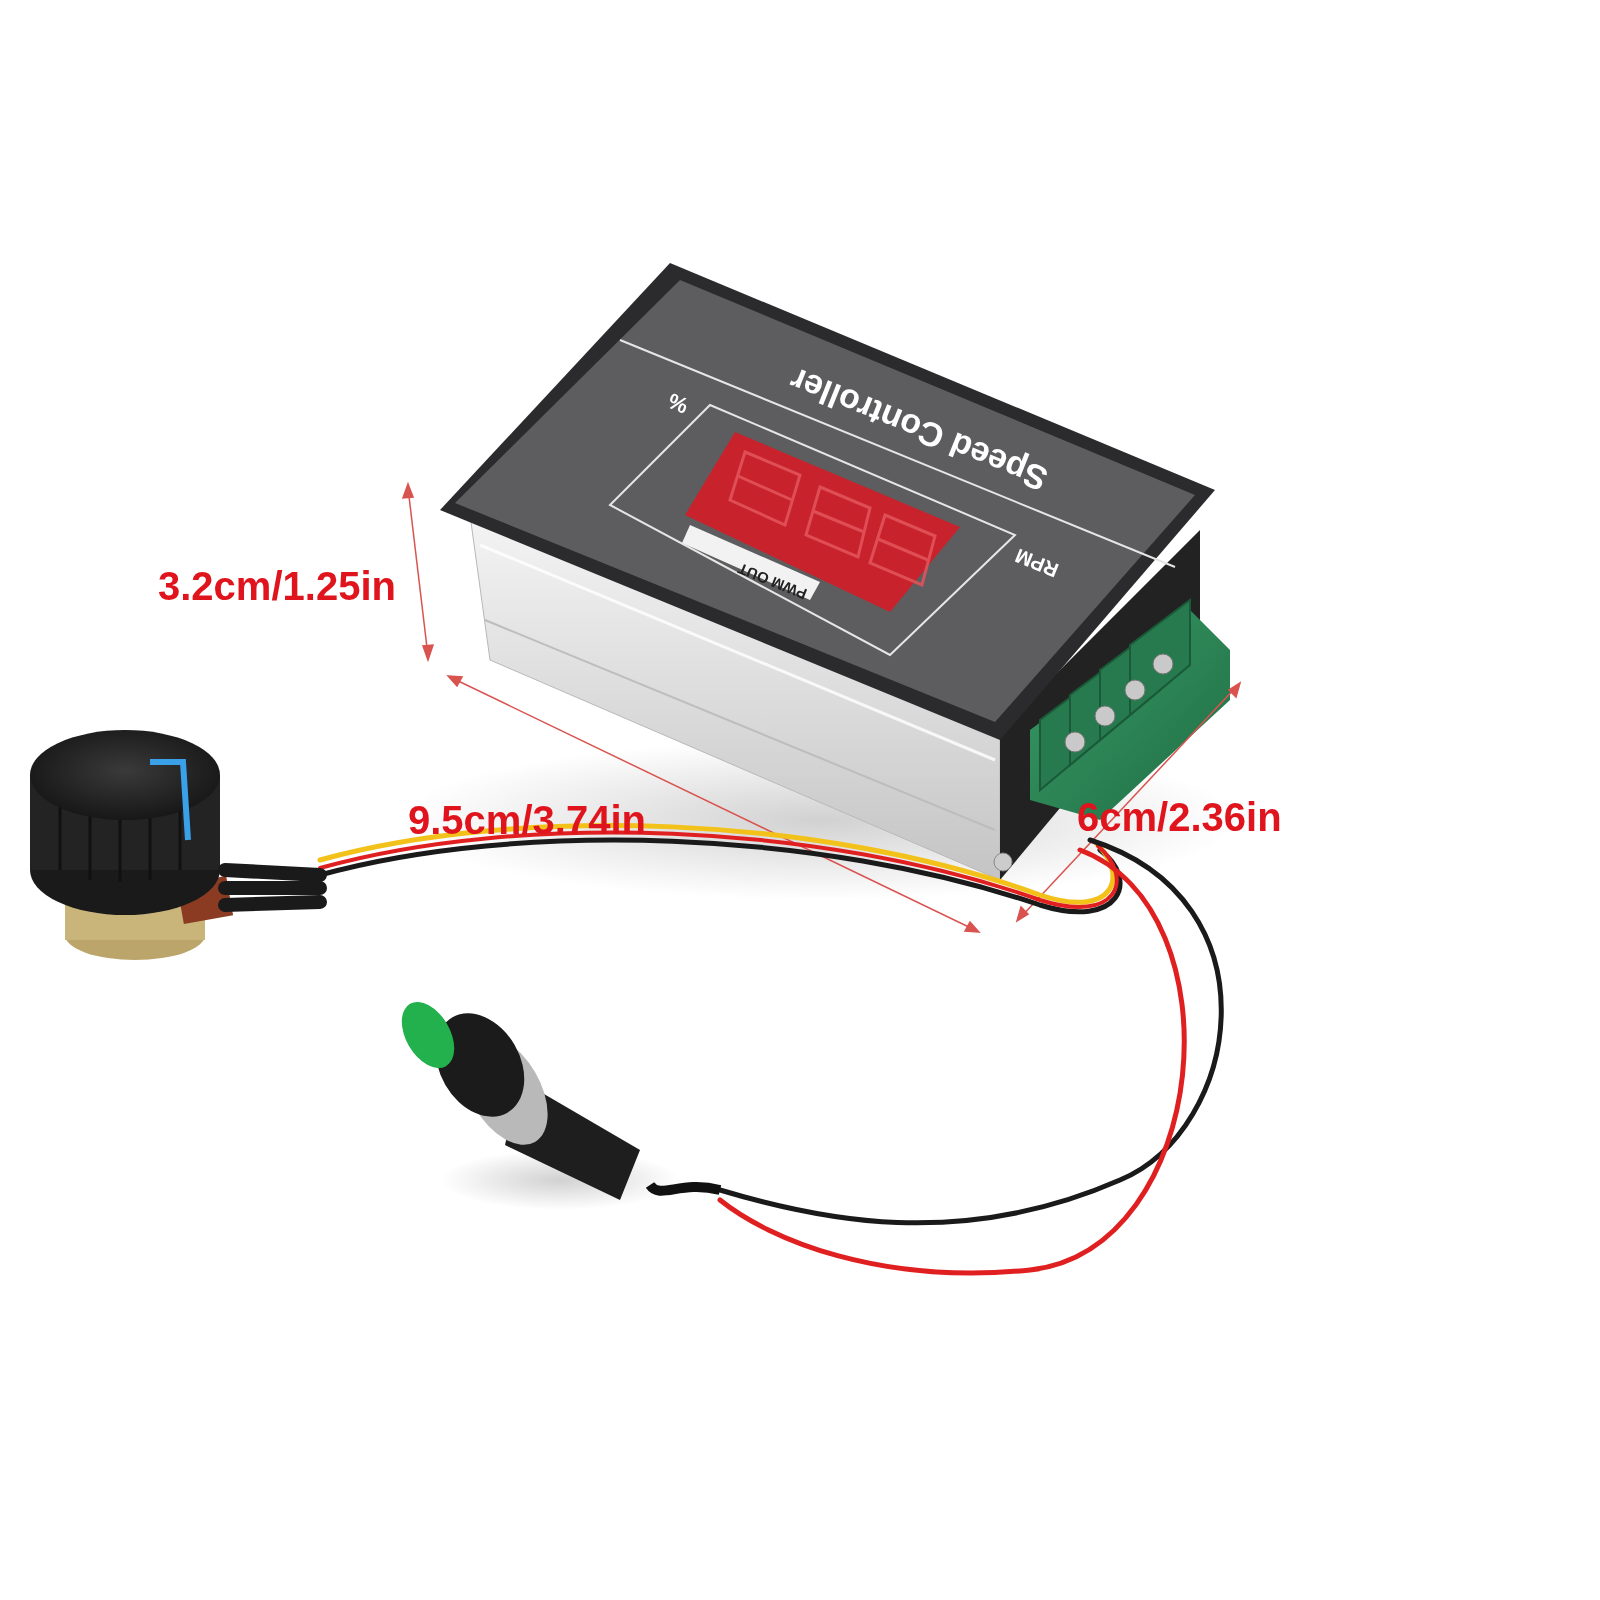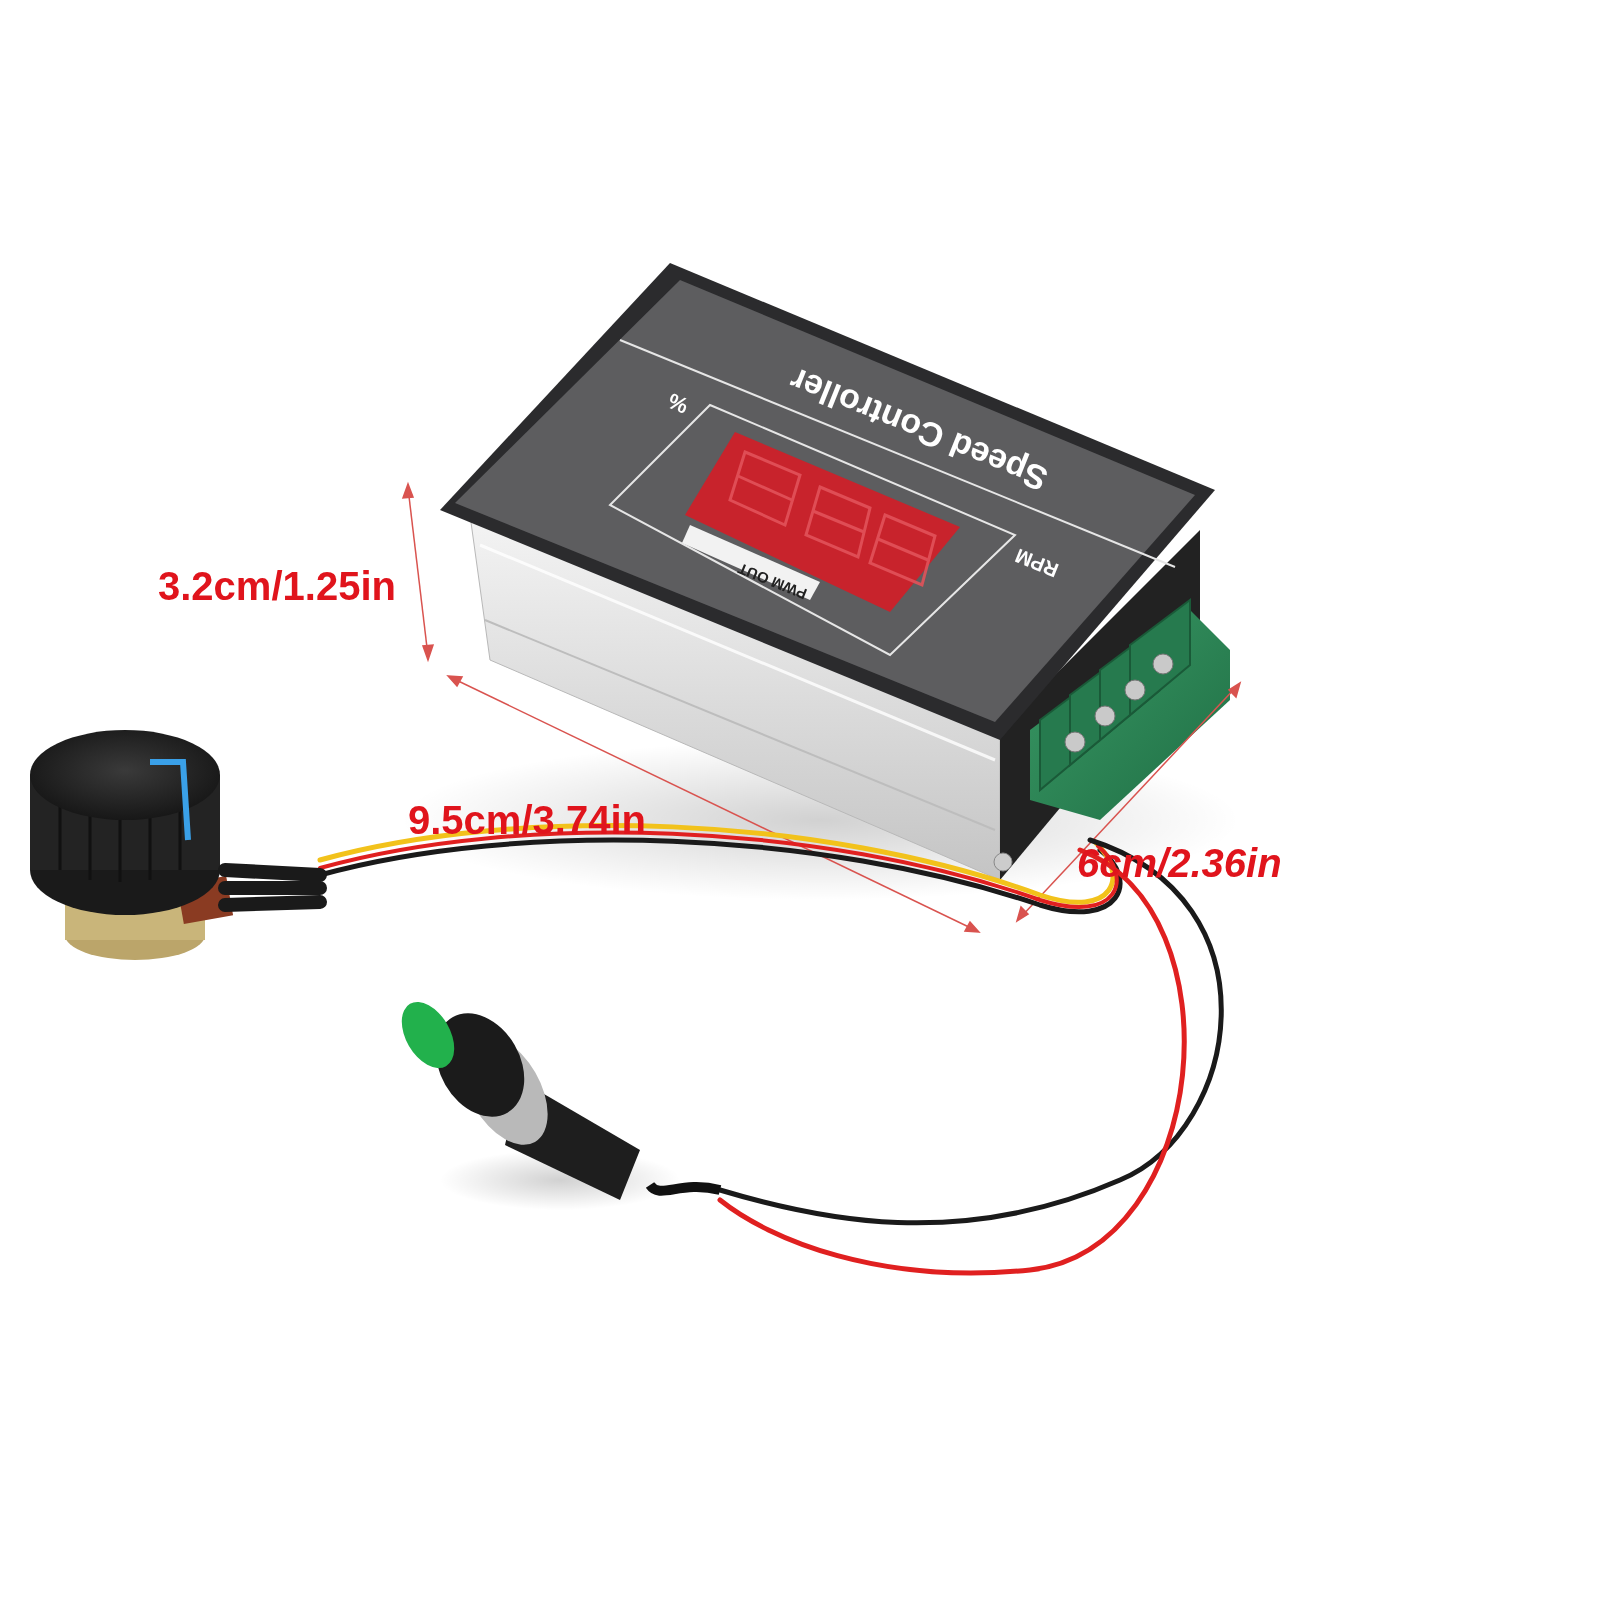--- a/index.html
+++ b/index.html
@@ -4,21 +4,21 @@
   <style>
     html, body { margin: 0; padding: 0; background: #ffffff; }
     body { width: 1600px; height: 1600px; position: relative; overflow: hidden;
            font-family: "Liberation Sans", sans-serif; }
     #scene { position: absolute; left: 0; top: 0; width: 1600px; height: 1600px; }
     .dim-label { position: absolute; color: #e0141c; font-weight: bold;
                  font-family: "Liberation Sans", sans-serif; font-size: 40px;
                  letter-spacing: 0px; white-space: nowrap; line-height: 1; }
     #dim-height { left: 110px; top: 566px; margin-left: 48px; }
     #dim-length { left: 408px; top: 800px; }
-    #dim-width  { left: 1077px; top: 843px; font-style: italic; }
+    #dim-width  { left: 1077px; top: 797px; }
     .panel-text { font-family: "Liberation Sans", sans-serif; fill: #ffffff; font-weight: bold; }
   </style>
 </head>
 <body>
 
 <div id="scene">
   <svg width="1600" height="1600" viewBox="0 0 1600 1600" xmlns="http://www.w3.org/2000/svg">
     <defs>
       <linearGradient id="alu" x1="0" y1="0" x2="0" y2="1">
         <stop offset="0" stop-color="#f4f4f4"></stop>

